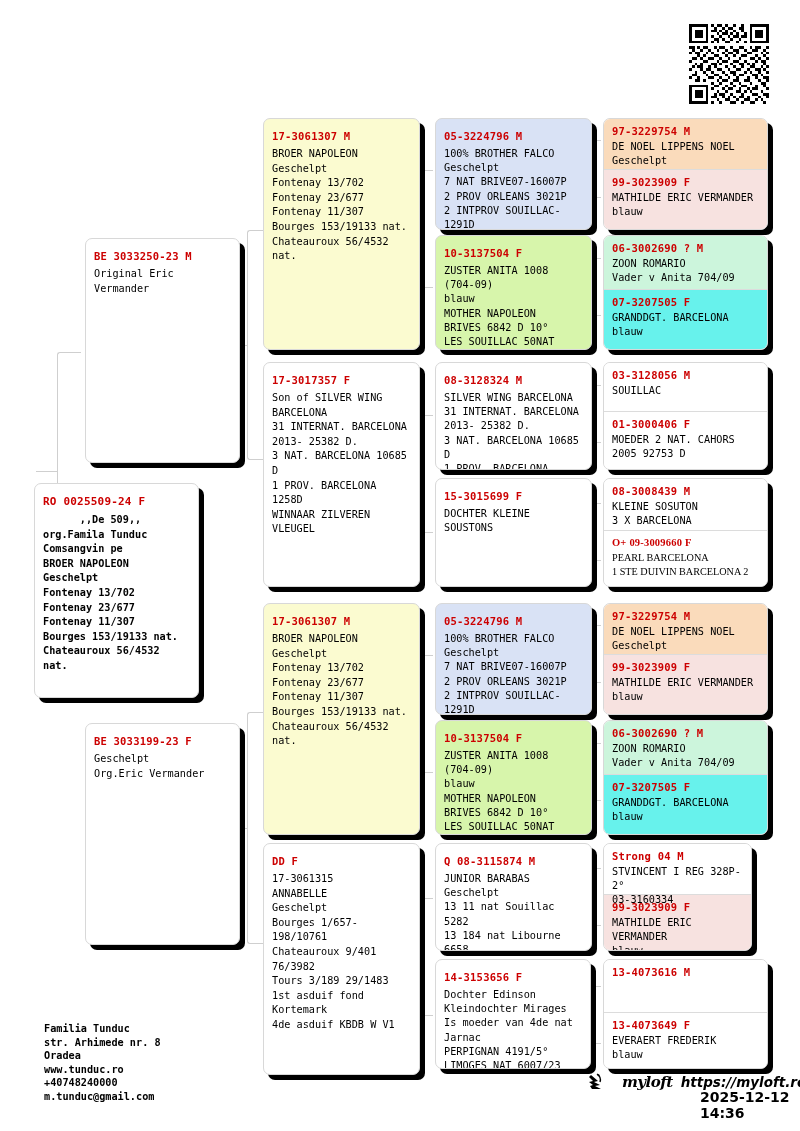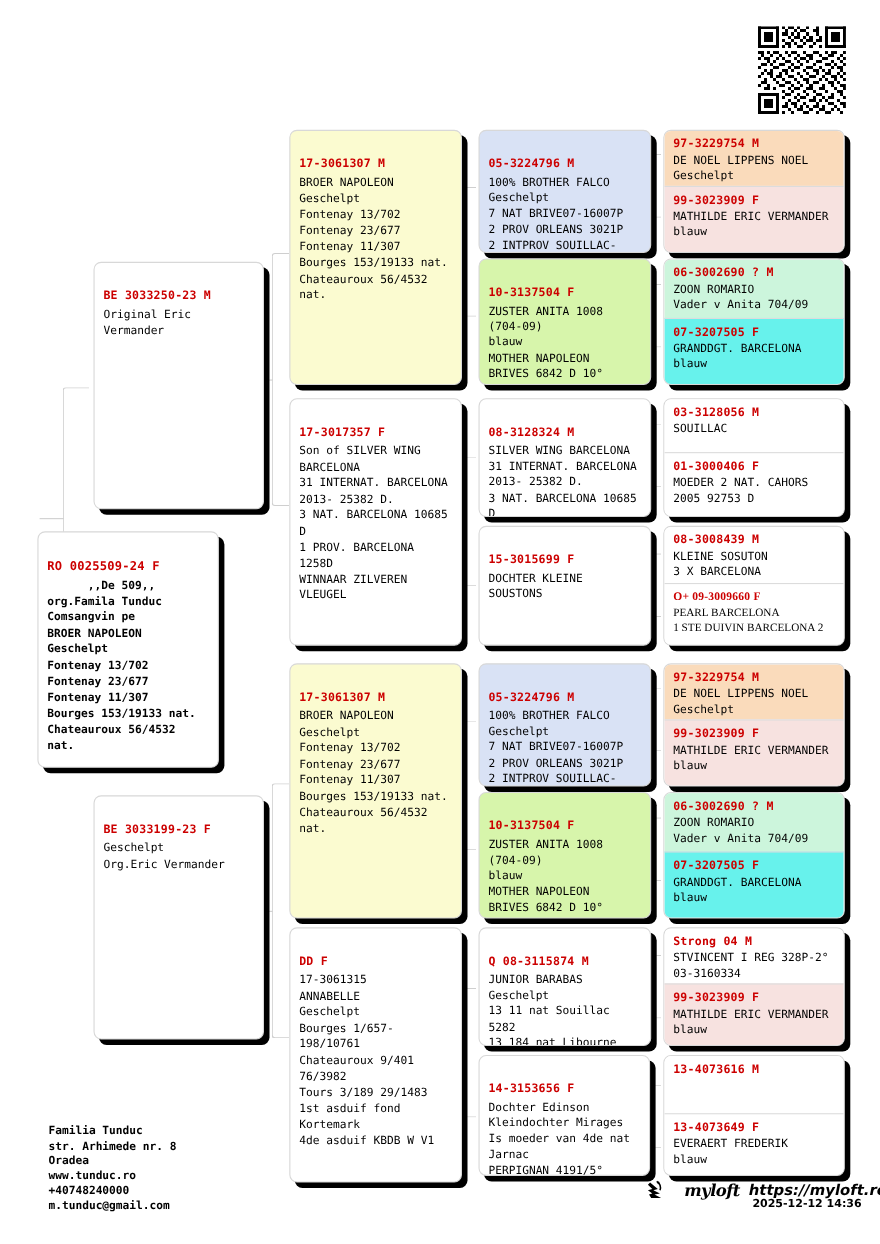--- a/index.html
+++ b/index.html
@@ -37,21 +37,21 @@
   
   .card {
     position: absolute;
     background: #fff;
     border: 1px solid #d8d8d8;
     border-radius: 7px;
     box-shadow: 5px 5px 0 0 #000;
     overflow: hidden;
     padding: 0;
   }
-  .card .inner { padding: 24px 8px 6px 8px; }
+  .card .inner { padding: 11px 8px 6px 8px; }
   .card-id {
     color: #cc0000;
     font-weight: bold;
     font-size: 10.5px;
     letter-spacing: 0.2px;
     white-space: nowrap;
     margin-bottom: 5px;
   }
   .card-body {
     color: #000;
@@ -119,24 +119,24 @@
   }
   .brand-url {
     font-family: "DejaVu Sans", "Liberation Sans", sans-serif;
     font-style: italic;
     font-weight: bold;
     font-size: 13.5px;
     color: #000;
   }
   .brand-stamp {
     position: absolute;
-    left: 684px; top: 1089px;
+    left: 700px; top: 1089px;
     font-family: "DejaVu Sans", "Liberation Sans", sans-serif;
     font-weight: bold;
-    font-size: 10px;
+    font-size: 14px;
     color: #000;
   }
 </style>
 </head>
 <body>
 
 <div id="page">
 
 
   <div class="qr">
@@ -634,21 +634,21 @@
     </div>
     <div class="subcard bg-cyan" style="height:62px;">
       <div class="inner">
         <div class="card-id">07-3207505 F</div>
         <div class="card-body tight">GRANDDGT. BARCELONA
 blauw</div>
       </div>
     </div>
   </div>
 
-  <div class="card" style="left:603px; top:843px; width:165px; height:108px;">
+  <div class="card" style="left:603px; top:843px; width:149px; height:108px;">
     <div class="subcard bg-white" style="height:50px;">
       <div class="inner">
         <div class="card-id">Strong 04 M</div>
         <div class="card-body tight">STVINCENT I REG 328P-2°
 03-3160334</div>
       </div>
     </div>
     <div class="subcard bg-pink" style="height:58px;">
       <div class="inner">
         <div class="card-id">99-3023909 F</div>

